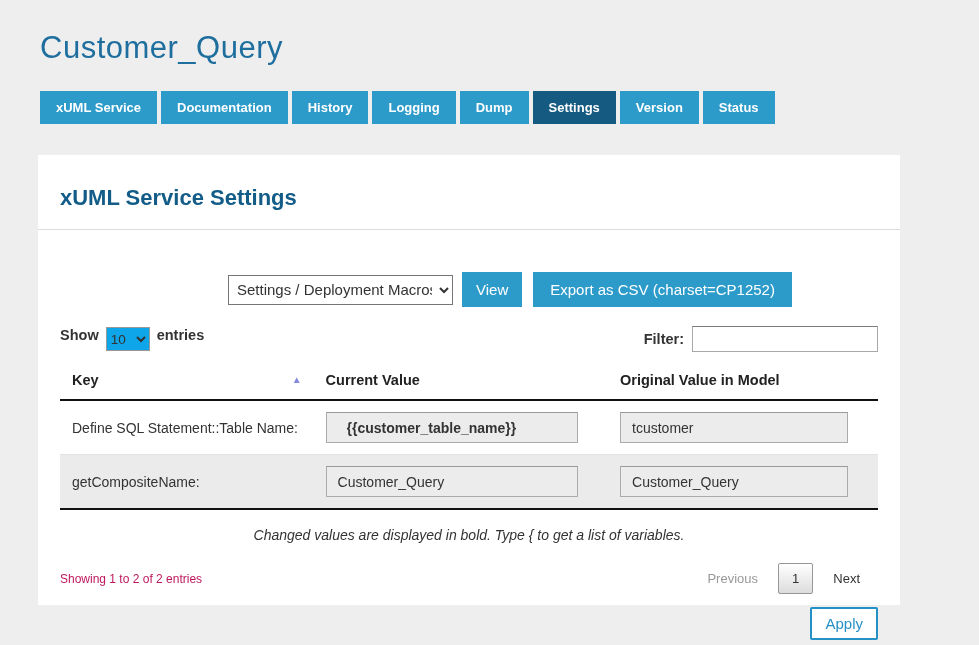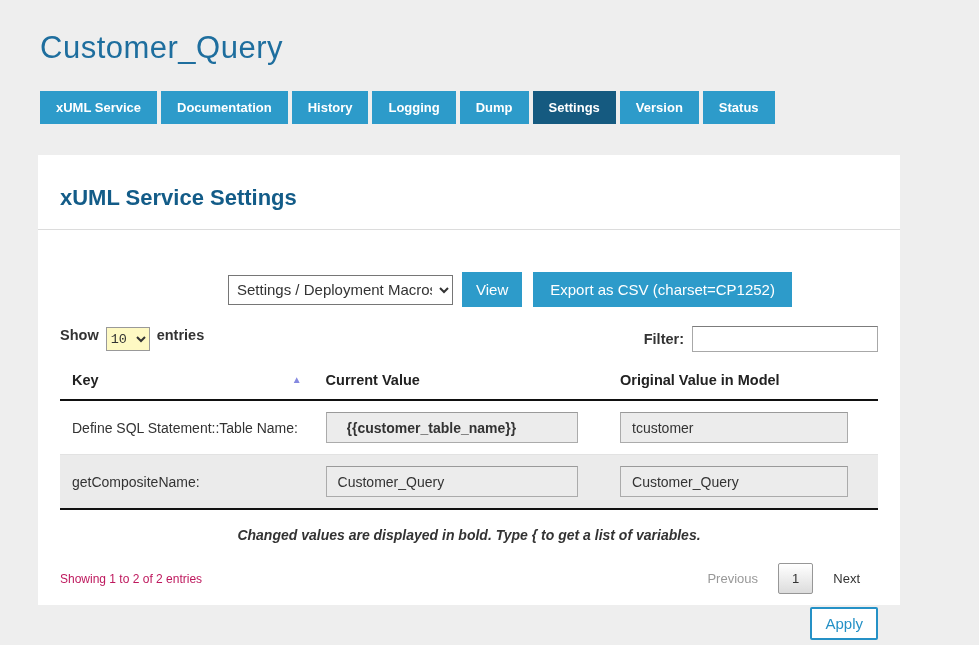--- a/index.html
+++ b/index.html
@@ -90,23 +90,23 @@
     align-items: center;
     margin-top: 19px;
     font-size: 14.5px;
     font-weight: bold;
     color: #333;
   }
   .length-control { display: flex; gap: 7px; }
   .length-select {
     width: 44px; height: 24px;
     font-size: 13.5px;
-    font-family: Liberation Mono, monospace;
+    font-family: Liberation Sans, sans-serif;
     border: 1px solid #999;
-    background: #fef9c3;
+    background: #0ea5e9;
     color: #333;
   }
   .filter-control { display: flex; align-items: center; gap: 8px; }
   .filter-input {
     width: 186px; height: 26px;
     border: 1px solid #a8a8a8;
     border-top-color: #7c7c7c;
     background: #fff;
     font-family: "Liberation Sans", sans-serif;
     font-size: 14px;
@@ -159,21 +159,20 @@
     padding: 0 11px;
   }
   .cell-input.bold { font-weight: bold; padding-left: 20px; }
 
   .table-note {
     text-align: center;
     font-style: italic;
     font-size: 14px;
     color: #333;
     margin: 17px 0 0 0;
-    font-weight: bold;
   }
 
   
   .table-footer {
     display: flex;
     justify-content: space-between;
     align-items: center;
     margin-top: 20px;
   }
   .showing { font-size: 12px; color: #be185d; }

